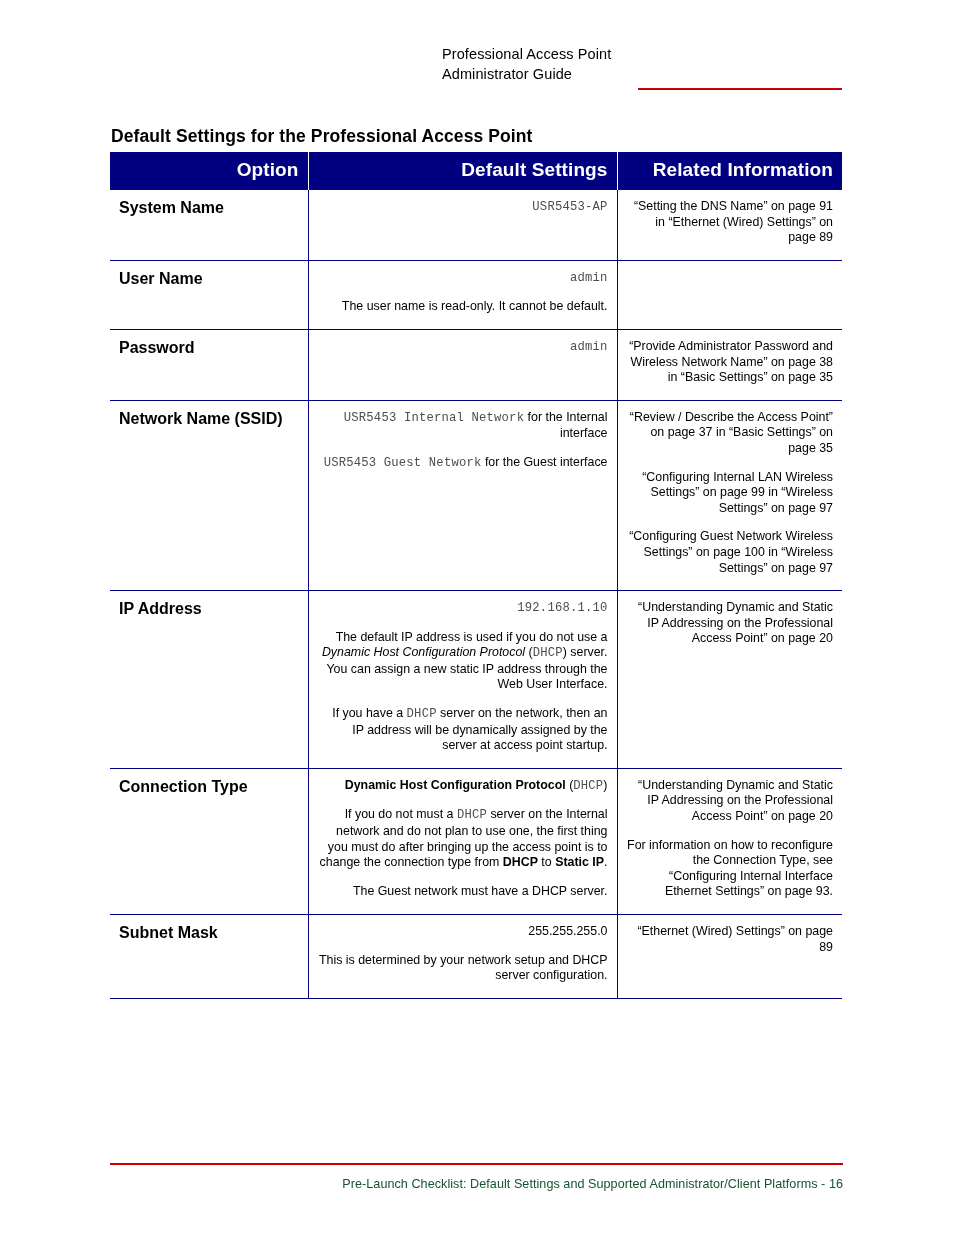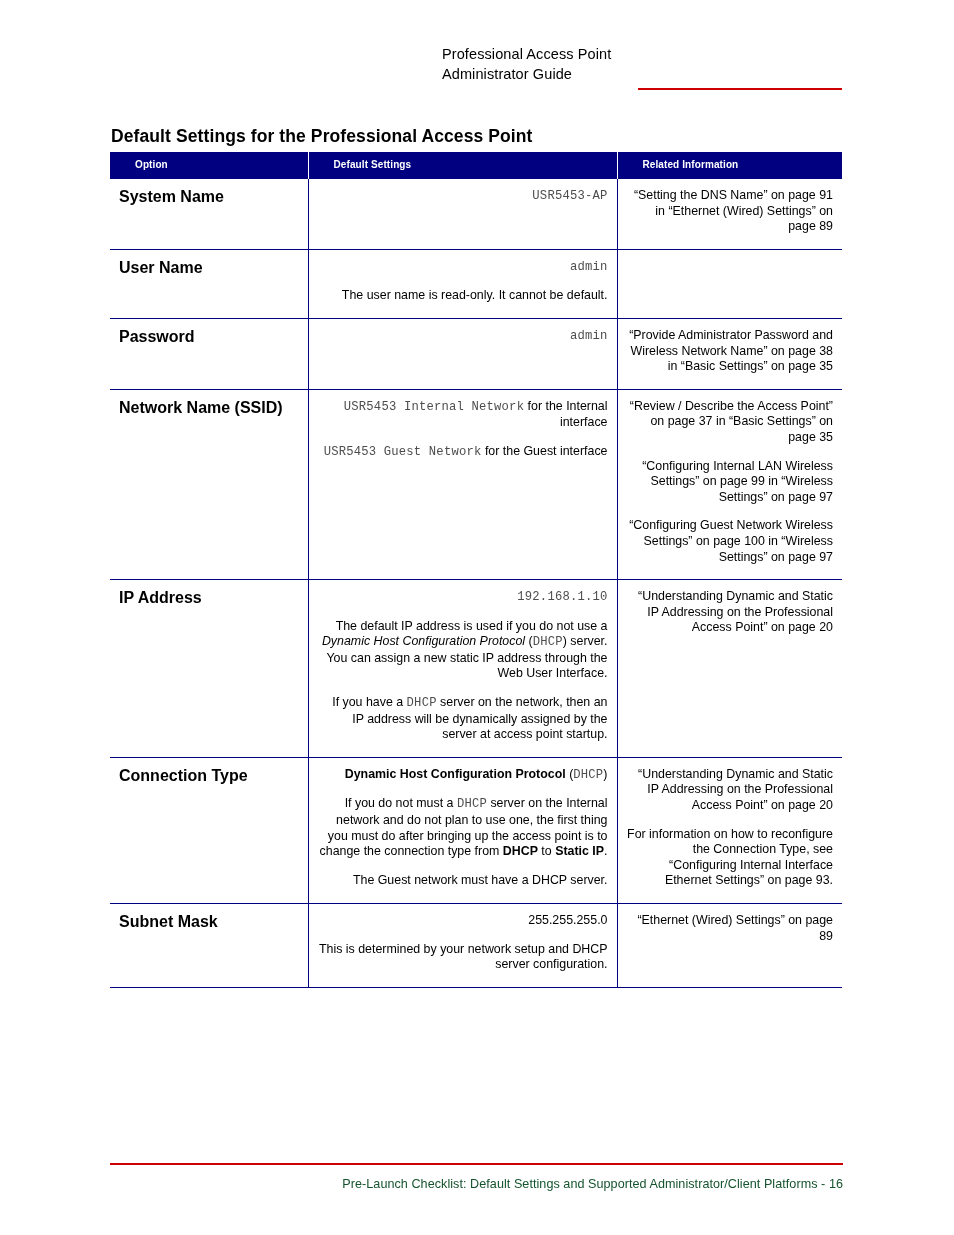--- a/index.html
+++ b/index.html
@@ -62,24 +62,24 @@
     width: 732px;
     table-layout: fixed;
   }
   table.settings col.c-opt   { width: 198px; }
   table.settings col.c-def   { width: 309px; }
   table.settings col.c-rel   { width: 225px; }
 
   table.settings thead th {
     background: #000080;
     color: #ffffff;
-    font-size: 10px;
+    font-size: 19px;
     font-weight: bold;
-    text-align: left;
-    padding: 7px 9px 8px 25px;
+    text-align: right;
+    padding: 7px 9px 8px 9px;
     border: none;
     letter-spacing: 0.1px;
   }
   table.settings thead th.sep {
     border-left: 1.5px solid #ffffff;
   }
 
   table.settings tbody td {
     vertical-align: top;
     border-bottom: 1.2px solid #000080;

